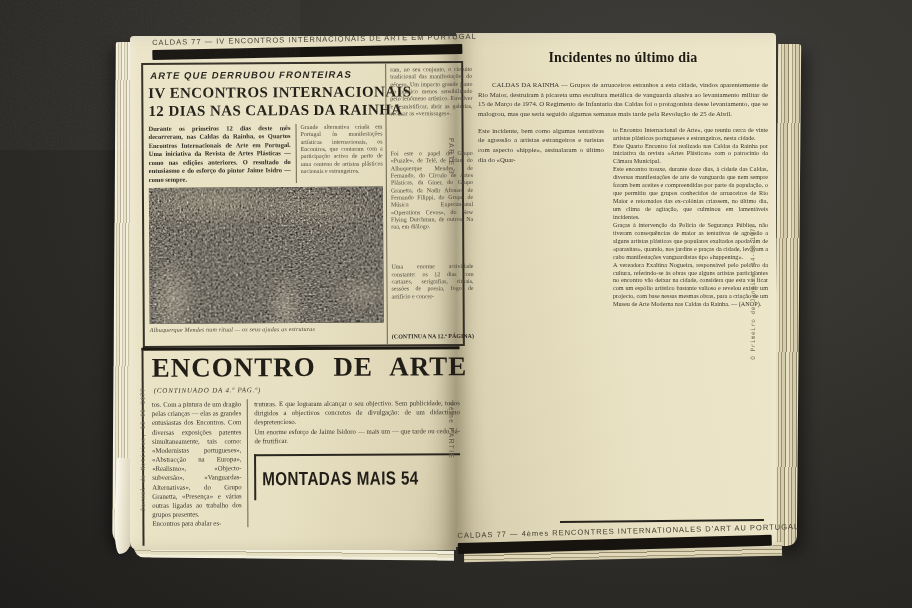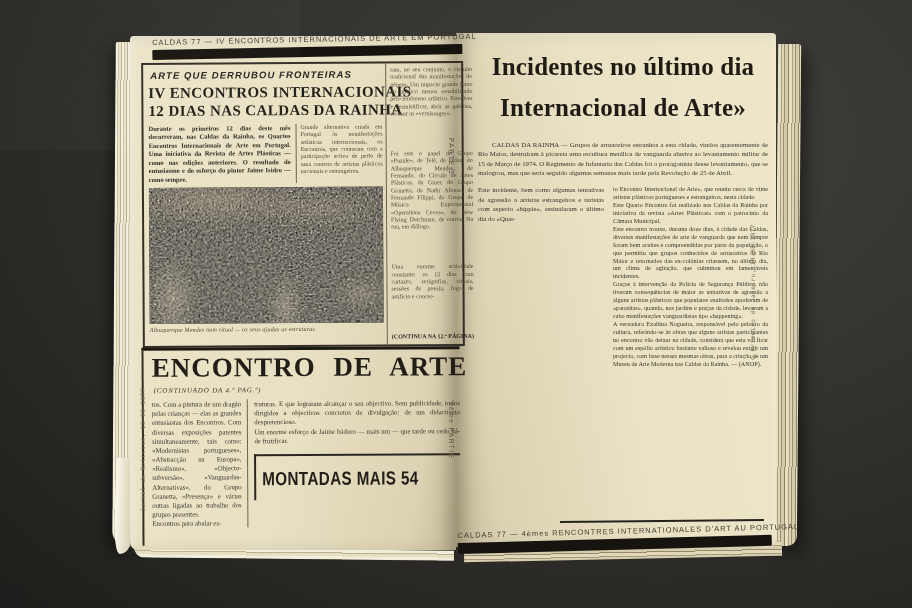--- a/index.html
+++ b/index.html
@@ -66,21 +66,21 @@
   .cont-note{font-style:italic;font-size:7px;letter-spacing:.8px;margin:3px 0 5px 2px;color:#3c382e;}
   .clip2-cols{display:flex;gap:6px;}
   .c2a{width:150px;font-size:6.8px;line-height:1.35;text-align:justify;white-space:pre-line;color:#3a362c;}
   .c2b{flex:1;display:flex;flex-direction:column;border-left:1px solid #6a644f;padding-left:6px;}
   .c2b-text{font-size:6.8px;line-height:1.35;text-align:justify;white-space:pre-line;color:#3a362c;}
   .montadas{margin-top:9px;border-top:2px solid #2b2720;border-left:2px solid #2b2720;padding:12px 2px 10px 6px;}
   .montadas span{display:inline-block;font-family:"Liberation Sans",sans-serif;font-weight:bold;font-size:19px;
     letter-spacing:.5px;transform:scaleX(.8);transform-origin:left;color:#211e18;white-space:nowrap;}
   
   .art{position:absolute;left:478px;top:46px;width:290px;z-index:4;}
-  .head3{text-align:center;font-weight:bold;font-size:25px;line-height:1.65;color:#1f1c16;letter-spacing:.2px;}
+  .head3{text-align:center;font-weight:bold;font-size:14px;line-height:1.65;color:#1f1c16;letter-spacing:.2px;}
   .art-lead{margin-top:11px;font-size:6.8px;line-height:1.42;text-align:justify;text-indent:14px;color:#3a362c;}
   .art-cols{display:flex;gap:9px;margin-top:7px;}
   .a1{width:126px;font-size:6.8px;line-height:1.42;text-align:justify;color:#3a362c;}
   .a2{flex:1;font-size:6.2px;line-height:1.28;text-align:justify;white-space:pre-line;color:#3a362c;}
   .end-rule{position:absolute;left:560px;top:520px;width:204px;height:2px;background:#26231d;transform:rotate(-.5deg);z-index:4;}
   
   .vnote{position:absolute;font-family:"DejaVu Sans Mono",monospace;font-size:6px;letter-spacing:.5px;color:#7a745e;z-index:4;}
   .v-up{writing-mode:vertical-rl;transform:rotate(180deg);}
   .note-left{left:139px;top:388px;}
   .note-right{left:749px;top:224px;}
@@ -145,21 +145,20 @@
       <div class="montadas">
         <span>MONTADAS MAIS 54</span>
       </div>
     </div>
   </div>
 </div>
 
 <div class="art">
   <div class="head3">
     <div>Incidentes no último dia</div>
-    <div>Internacional de Arte»</div>
   </div>
   <div class="art-lead">CALDAS DA RAINHA — Grupos de arruaceiros estranhos a esta cidade, vindos aparentemente de Rio Maior, destruíram à picareta uma escultura metálica de vanguarda alusiva ao levantamento militar de 15 de Março de 1974. O Regimento de Infantaria das Caldas foi o protagonista desse levantamento, que se malogrou, mas que seria seguido algumas semanas mais tarde pela Revolução de 25 de Abril.</div>
   <div class="art-cols">
     <div class="a1">Este incidente, bem como algumas tentativas de agressão a artistas estrangeiros e turistas com aspecto «hippie», assinalaram o último dia do «Quar-</div>
     <div class="a2">to Encontro Internacional de Arte», que reuniu cerca de vinte artistas plásticos portugueses e estrangeiros, nesta cidade.
 Este Quarto Encontro foi realizado nas Caldas da Rainha por iniciativa da revista «Artes Plásticas» com o patrocínio da Câmara Municipal.
 Este encontro trouxe, durante doze dias, à cidade das Caldas, diversas manifestações de arte de vanguarda que nem sempre foram bem aceites e compreendidas por parte da população, o que permitiu que grupos conhecidos de arruaceiros de Rio Maior e retornados das ex-colónias criassem, no último dia, um clima de agitação, que culminou em lamentáveis incidentes.
 Graças à intervenção da Polícia de Segurança Pública, não tiveram consequências de maior as tentativas de agressão a alguns artistas plásticos que populares exaltados apodavam de «parasitas», quando, nos jardins e praças da cidade, levavam a cabo manifestações vanguardistas tipo «happening».
 A vereadora Exaltina Nogueira, responsável pelo pelouro da cultura, referindo-se às obras que alguns artistas participantes no encontro vão deixar na cidade, considera que esta vai ficar com um espólio artístico bastante valioso e revelou existir um projecto, com base nessas mesmas obras, para a criação de um Museu de Arte Moderna nas Caldas da Rainha. — (ANOP).</div>
   </div>

